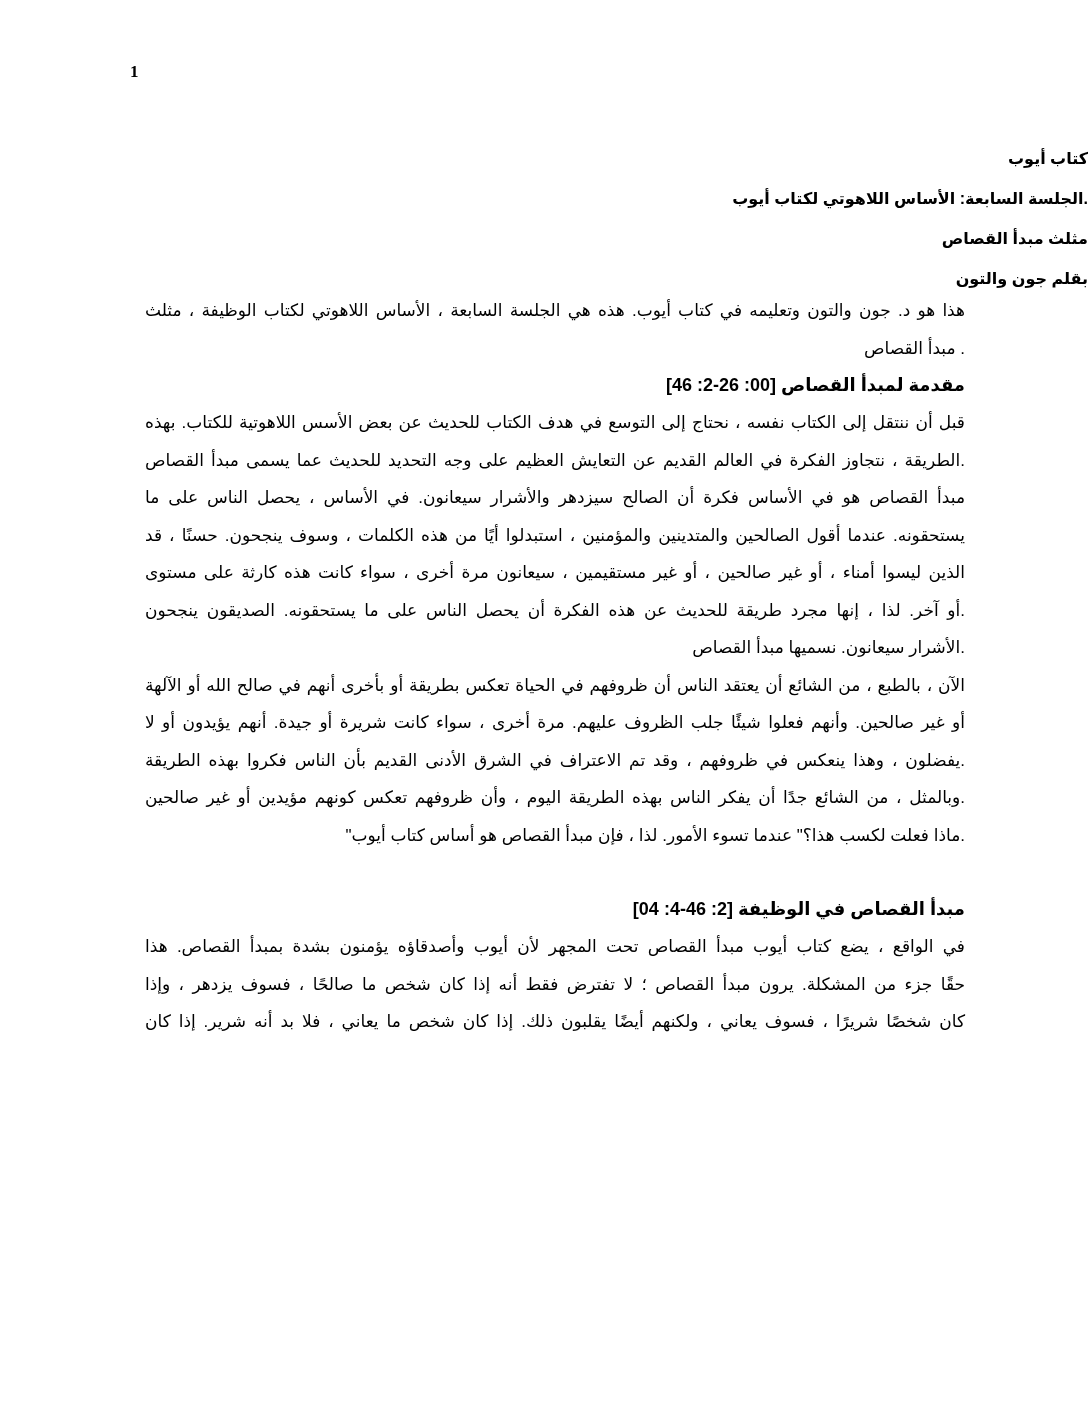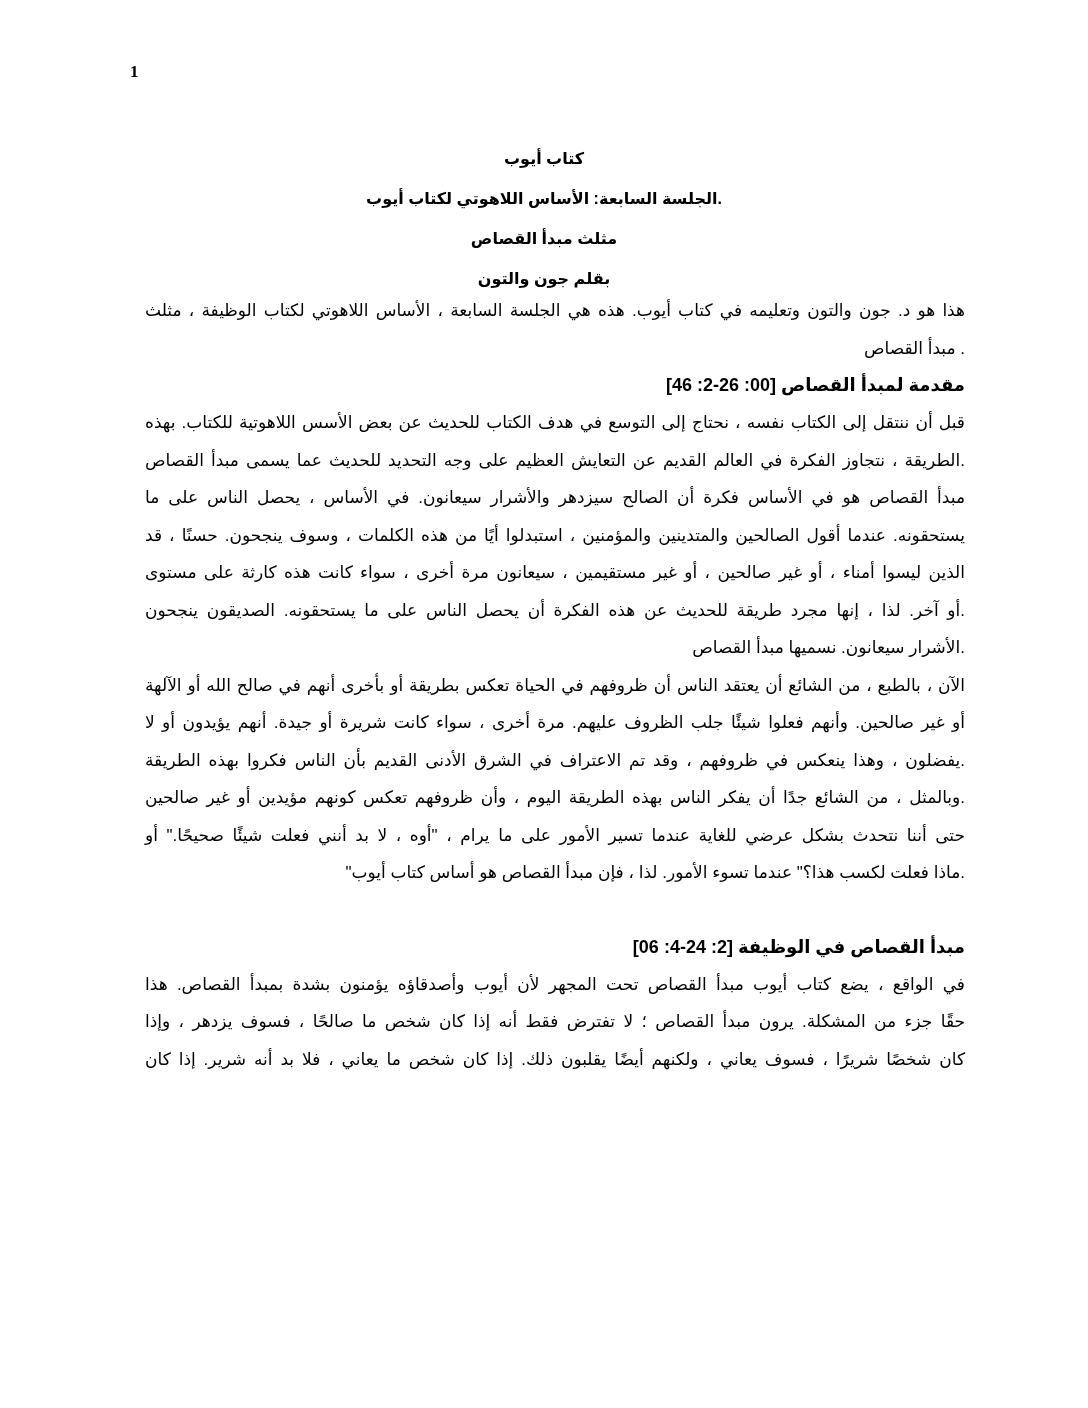--- a/index.html
+++ b/index.html
@@ -21,21 +21,20 @@
       top: 62px;
       font-family: "Liberation Serif", "DejaVu Serif", serif;
       font-weight: bold;
       font-size: 17px;
     }
     .title-block {
       position: absolute;
       left: 0;
       width: 1088px;
       top: 146px;
-      text-align: center;
       direction: rtl;
     }
     .title-line {
       font-weight: bold;
       font-size: 16px;
       height: 40px;
       line-height: 26px;
     }
     .content {
       position: absolute;
@@ -93,26 +92,25 @@
     <div class="para-line">الذين ليسوا أمناء ، أو غير صالحين ، أو غير مستقيمين ، سيعانون مرة أخرى ، سواء كانت هذه كارثة على مستوى</div>
     <div class="para-line">.أو آخر. لذا ، إنها مجرد طريقة للحديث عن هذه الفكرة أن يحصل الناس على ما يستحقونه. الصديقون ينجحون</div>
     <div class="para-line last">.الأشرار سيعانون. نسميها مبدأ القصاص</div>
   </div>
 
   <div>
     <div class="para-line">الآن ، بالطبع ، من الشائع أن يعتقد الناس أن ظروفهم في الحياة تعكس بطريقة أو بأخرى أنهم في صالح الله أو الآلهة</div>
     <div class="para-line">أو غير صالحين. وأنهم فعلوا شيئًا جلب الظروف عليهم. مرة أخرى ، سواء كانت شريرة أو جيدة. أنهم يؤيدون أو لا</div>
     <div class="para-line">.يفضلون ، وهذا ينعكس في ظروفهم ، وقد تم الاعتراف في الشرق الأدنى القديم بأن الناس فكروا بهذه الطريقة</div>
     <div class="para-line">.وبالمثل ، من الشائع جدًا أن يفكر الناس بهذه الطريقة اليوم ، وأن ظروفهم تعكس كونهم مؤيدين أو غير صالحين</div>
-    <div class="para-line">حتى أننا نتحدث بشكل عرضي للغاية عندما تسير الأمور على ما يرام ، "أوه ، لا بد أنني فعلت شيئًا صحيحًا." أو</div>
     <div class="para-line last">.ماذا فعلت لكسب هذا؟" عندما تسوء الأمور. لذا ، فإن مبدأ القصاص هو أساس كتاب أيوب"</div>
   </div>
 
   <div class="spacer"></div>
 
-  <div class="heading">مبدأ القصاص في الوظيفة [2: 24-4: 06]</div>
+  <div class="heading">مبدأ القصاص في الوظيفة [2: 46-4: 04]</div>
 
   <div>
     <div class="para-line">في الواقع ، يضع كتاب أيوب مبدأ القصاص تحت المجهر لأن أيوب وأصدقاؤه يؤمنون بشدة بمبدأ القصاص. هذا</div>
     <div class="para-line">حقًا جزء من المشكلة. يرون مبدأ القصاص ؛ لا تفترض فقط أنه إذا كان شخص ما صالحًا ، فسوف يزدهر ، وإذا</div>
     <div class="para-line">كان شخصًا شريرًا ، فسوف يعاني ، ولكنهم أيضًا يقلبون ذلك. إذا كان شخص ما يعاني ، فلا بد أنه شرير. إذا كان</div>
   </div>
 </div>
 
 </body></html>

